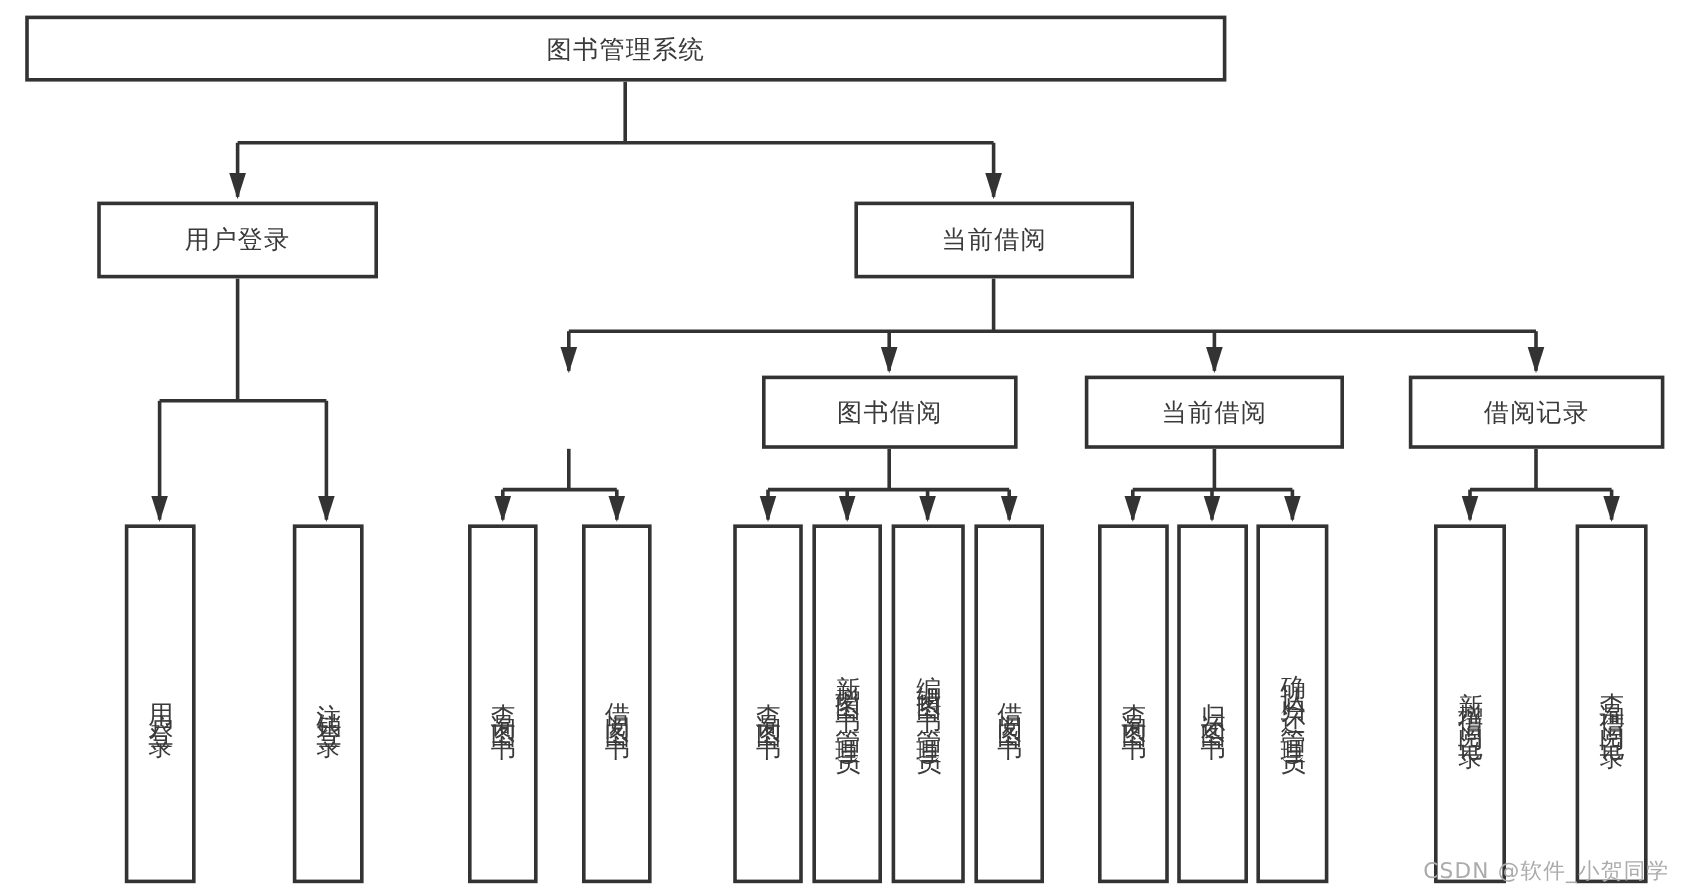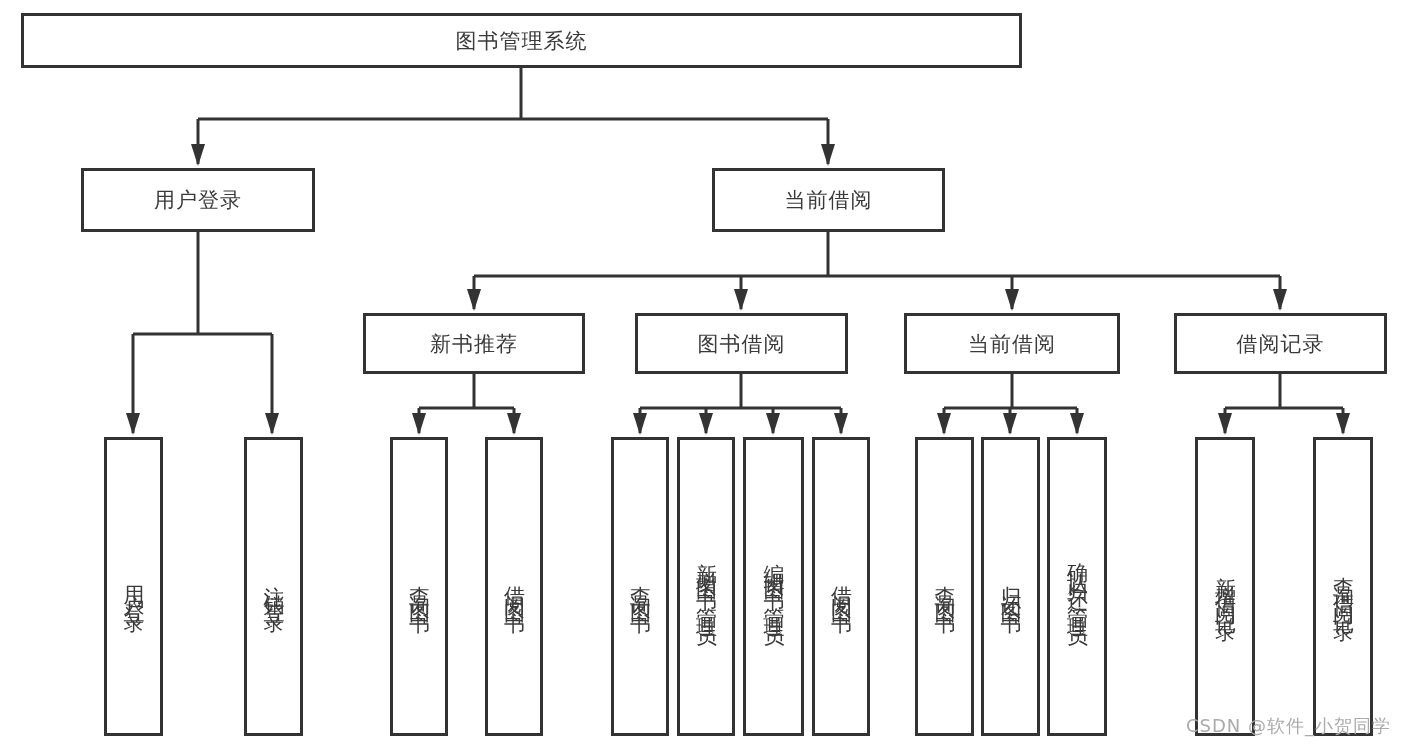--- a/index.html
+++ b/index.html
@@ -123,21 +123,20 @@
     <line class="wire" x1="1077" y1="408" x2="1077" y2="433" marker-end="url(#ah)"></line>
     <line class="wire" x1="1225" y1="408" x2="1225" y2="433" marker-end="url(#ah)"></line>
     <line class="wire" x1="1343" y1="408" x2="1343" y2="433" marker-end="url(#ah)"></line>
   </svg>
 
   <div class="box root-box h-label">图书管理系统</div>
 
   <div class="box l2-a h-label">用户登录</div>
   <div class="box l2-b h-label">当前借阅</div>
 
-  <div class="box l3-a h-label">新书推荐</div>
   <div class="box l3-c h-label">当前借阅</div>
   <div class="box l3-b h-label">图书借阅</div>
   <div class="box l3-d h-label">借阅记录</div>
 
   <div class="box leaf lf1">用户登录</div>
   <div class="box leaf lf2">注销登录</div>
   <div class="box leaf lf3">查询图书</div>
   <div class="box leaf lf4">借阅图书</div>
   <div class="box leaf lf5">查询图书</div>
   <div class="box leaf lf6">新增图书（管理员）</div>

